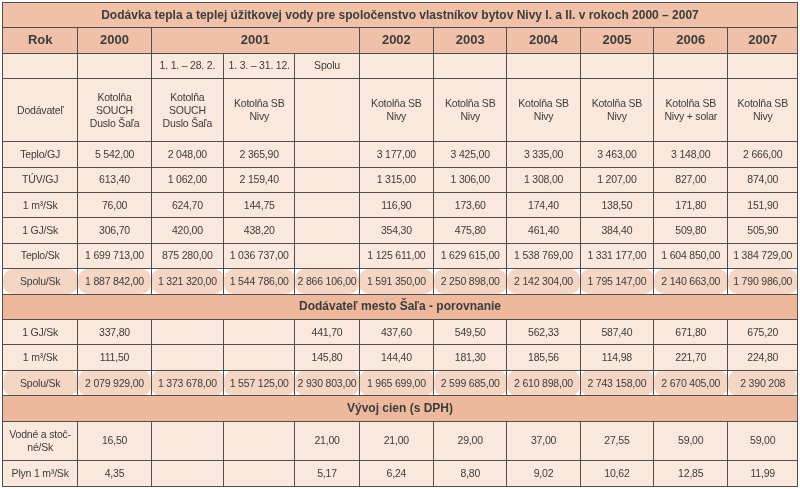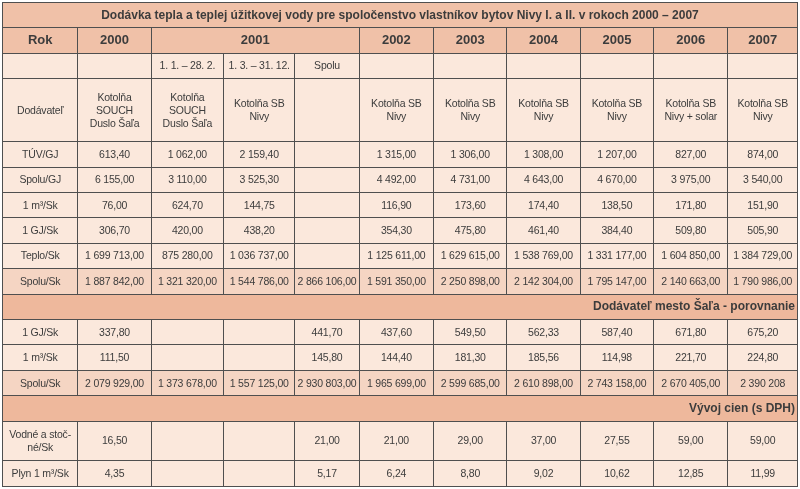--- a/index.html
+++ b/index.html
@@ -48,28 +48,27 @@
     background: var(--header_bg, #f0c1a8);
     font-weight: bold;
     font-size: 13px;
     letter-spacing: 0;
     height: 20px;
   }
   tr.r-period td { height: 20px; margin-left: 24px; }
   tr.r-supplier td { height: 54px; }
   tr.r-data td { height: 20px; }
   tr.two-line td { height: 33px; }
-  tr.highlight td { background: var(--mid_bg, #f5d5c3); }
+  tr.highlight td { background: var(--mid_bg, #f5d5c3); border-radius: 10px; }
   tr.r-section td {
     background: var(--section_bg, #eeb89c);
     font-weight: bold;
     font-size: 12px;
     letter-spacing: 0;
     height: 20px;
-    text-align: right;
   }
 </style>
 </head>
 <body>
 
 <div class="wrap">
   <table class="grid" id="grid">
     <colgroup id="cols">
         <col style="width: 75px;">
         <col style="width: 73px;">
@@ -129,44 +128,44 @@
           <td class="multi">Kotolňa SB
 Nivy</td>
           <td class="multi">Kotolňa SB
 Nivy</td>
           <td class="multi">Kotolňa SB
 Nivy + solar</td>
           <td class="multi">Kotolňa SB
 Nivy</td>
         </tr>
         <tr class="r-data">
+          <td>Teplo/GJ</td>
+          <td>5 542,00</td>
+          <td>2 048,00</td>
+          <td>2 365,90</td>
+          <td></td>
+          <td>3 177,00</td>
+          <td>3 425,00</td>
+          <td>3 335,00</td>
+          <td>3 463,00</td>
+          <td>3 148,00</td>
+          <td>2 666,00</td>
+        </tr>
+        <tr class="r-data">
           <td>TÚV/GJ</td>
           <td>613,40</td>
           <td>1 062,00</td>
           <td>2 159,40</td>
           <td></td>
           <td>1 315,00</td>
           <td>1 306,00</td>
           <td>1 308,00</td>
           <td>1 207,00</td>
           <td>827,00</td>
           <td>874,00</td>
-        </tr>
-        <tr class="r-data">
-          <td>Spolu/GJ</td>
-          <td>6 155,00</td>
-          <td>3 110,00</td>
-          <td>3 525,30</td>
-          <td></td>
-          <td>4 492,00</td>
-          <td>4 731,00</td>
-          <td>4 643,00</td>
-          <td>4 670,00</td>
-          <td>3 975,00</td>
-          <td>3 540,00</td>
         </tr>
         <tr class="r-data">
           <td>1 m³/Sk</td>
           <td>76,00</td>
           <td>624,70</td>
           <td>144,75</td>
           <td></td>
           <td>116,90</td>
           <td>173,60</td>
           <td>174,40</td>

